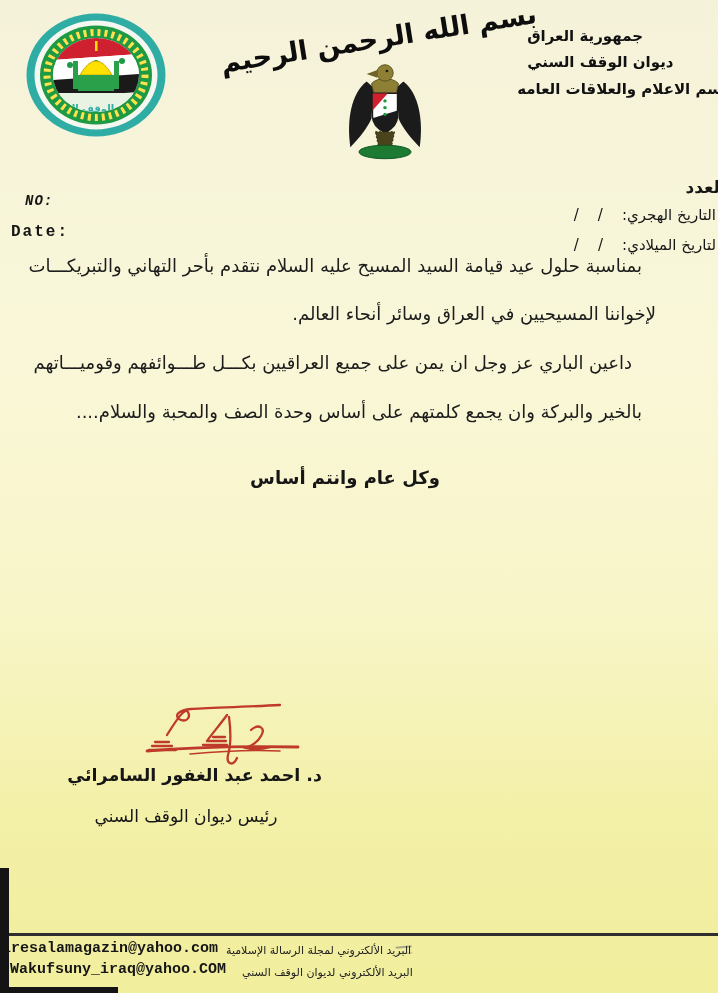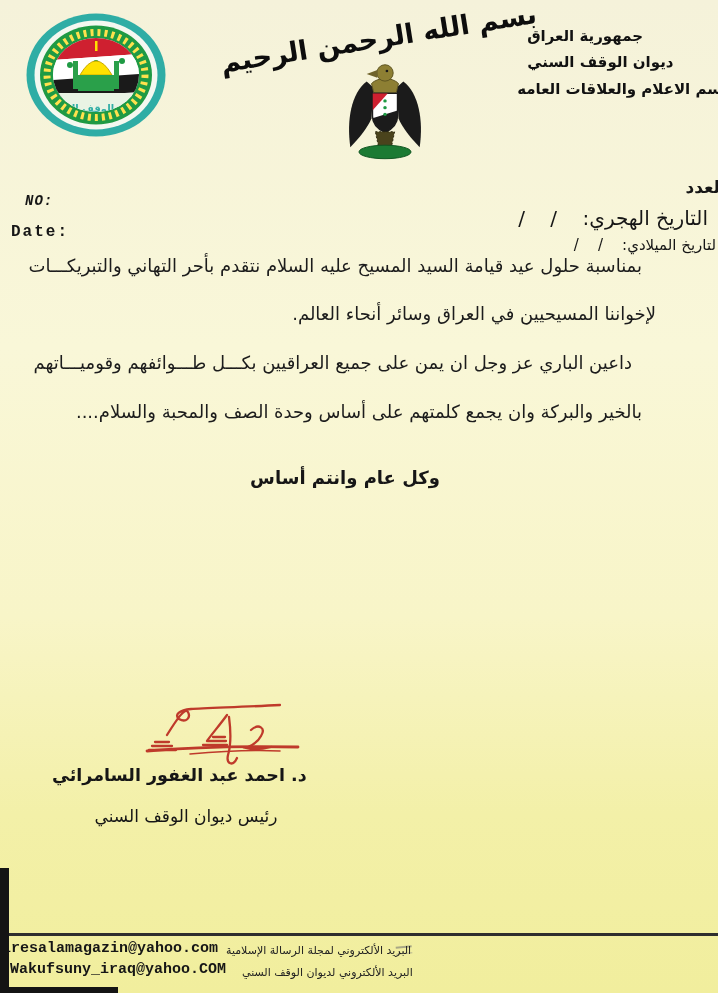--- a/index.html
+++ b/index.html
@@ -11,32 +11,32 @@
   .abs{position:absolute;}
   
   .hdr-right{top:15px;right:4px;direction:rtl;text-align:left;font-weight:bold;font-size:15px;line-height:1.75;color:#111;margin-top:8px;}
   .hdr-right .l3{margin-left:-10px;margin-right:-8px;white-space:nowrap;}
   .bismillah{top:18px;left:278px;width:260px;text-align:center;font-size:27px;font-weight:bold;
     transform:rotate(-9deg);direction:rtl;color:#0d0d0d;letter-spacing:1px;white-space:nowrap;}
   
   .no-en{top:193px;left:25px;font-family:"Liberation Mono","DejaVu Sans Mono",monospace;font-weight:bold;font-style:italic;font-size:14px;letter-spacing:1px;}
   .date-en{top:223px;left:11px;font-family:"Liberation Mono","DejaVu Sans Mono",monospace;font-weight:bold;font-size:16px;letter-spacing:2px;}
   .no-ar{top:177px;right:-2px;direction:rtl;font-weight:bold;font-size:17px;}
-  .hijri{top:206px;right:10px;direction:rtl;font-size:20px;white-space:pre;}
+  .hijri{top:206px;right:2px;direction:rtl;font-size:15px;white-space:pre;}
   .gregorian{top:236px;right:2px;direction:rtl;font-size:15px;white-space:pre;}
   
   .bline{direction:rtl;font-size:18px;color:#1c1c1c;white-space:nowrap;}
   .b1{top:255px;right:76px;}
   .b2{top:303px;right:62px;}
   .b3{top:352px;right:86px;}
   .b4{top:401px;right:76px;}
   .closing{top:467px;left:0;right:28px;text-align:center;direction:rtl;font-weight:bold;font-size:18px;}
   
   .sig-svg{top:688px;left:130px;}
-  .sig-name{top:765px;left:52px;width:270px;text-align:left;direction:rtl;font-weight:bold;font-size:17.5px;}
+  .sig-name{top:765px;left:52px;width:270px;text-align:right;direction:rtl;font-weight:bold;font-size:17.5px;}
   .sig-title{top:806px;left:76px;width:220px;text-align:center;direction:rtl;font-weight:normal;font-size:17px;}
   
   .foot-rule{top:933px;left:0;width:718px;height:3px;background:#2e2e2e;}
   .email1{top:940px;left:-7px;font-family:"Liberation Mono","DejaVu Sans Mono",monospace;font-weight:bold;font-size:15px;}
   .email1-ar{top:944px;left:226px;direction:rtl;font-size:11px;color:#222;}
   .email2{top:961px;left:10px;font-family:"Liberation Mono","DejaVu Sans Mono",monospace;font-weight:bold;font-size:15px;}
   .email2-ar{top:966px;left:242px;direction:rtl;font-size:11px;color:#222;}
   .smudge{top:946px;left:396px;width:16px;height:5px;border-top:2px solid #8a8a7a;border-bottom:1px solid #9a9a88;transform:rotate(-6deg);opacity:.7;}
   
   .edge-left{left:0;top:868px;width:9px;height:125px;background:#141414;}

